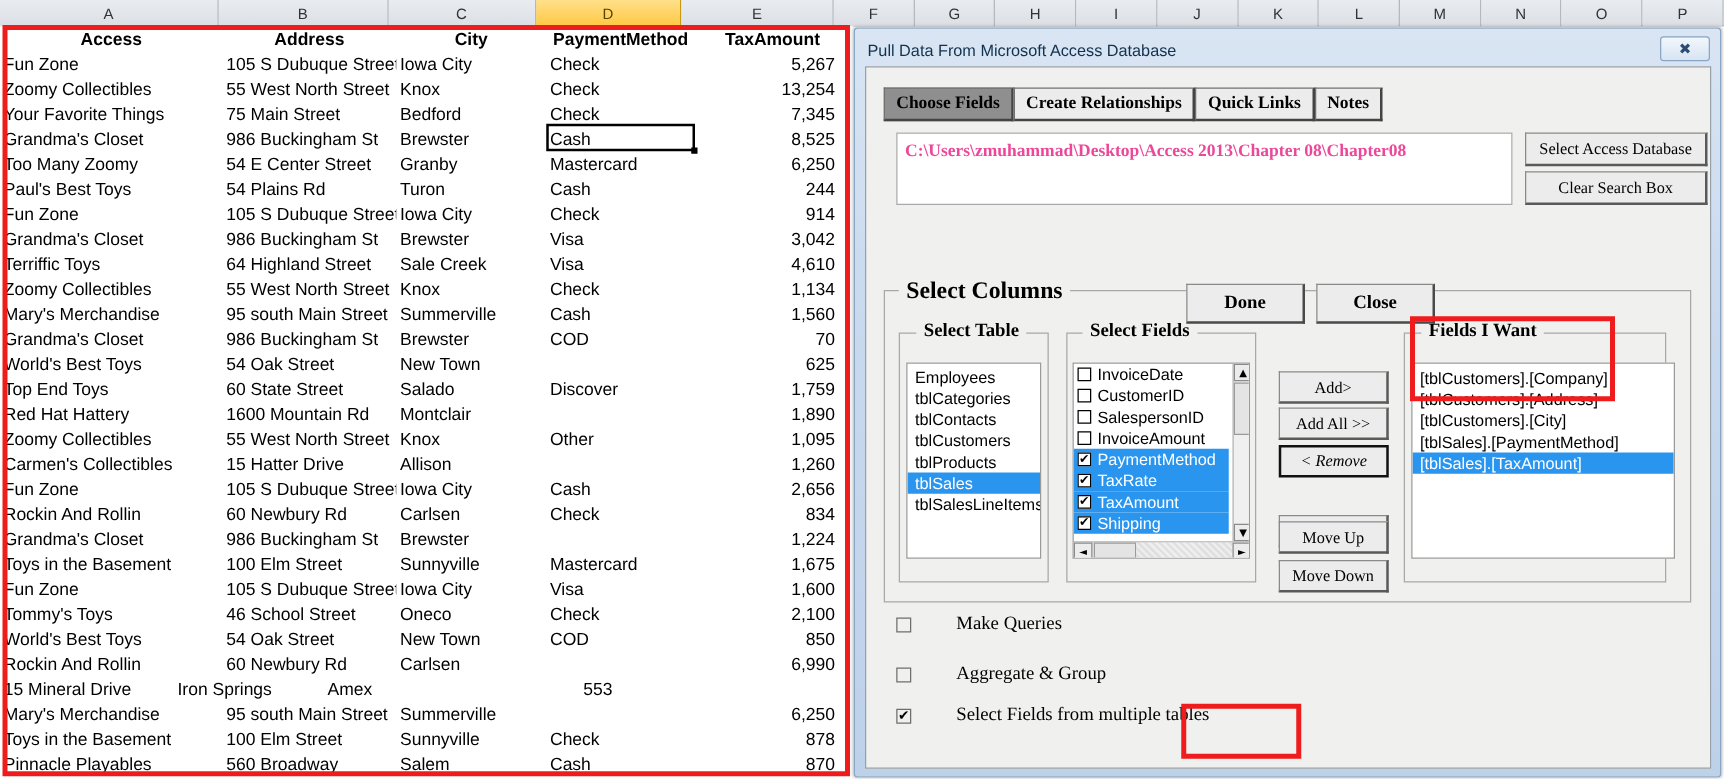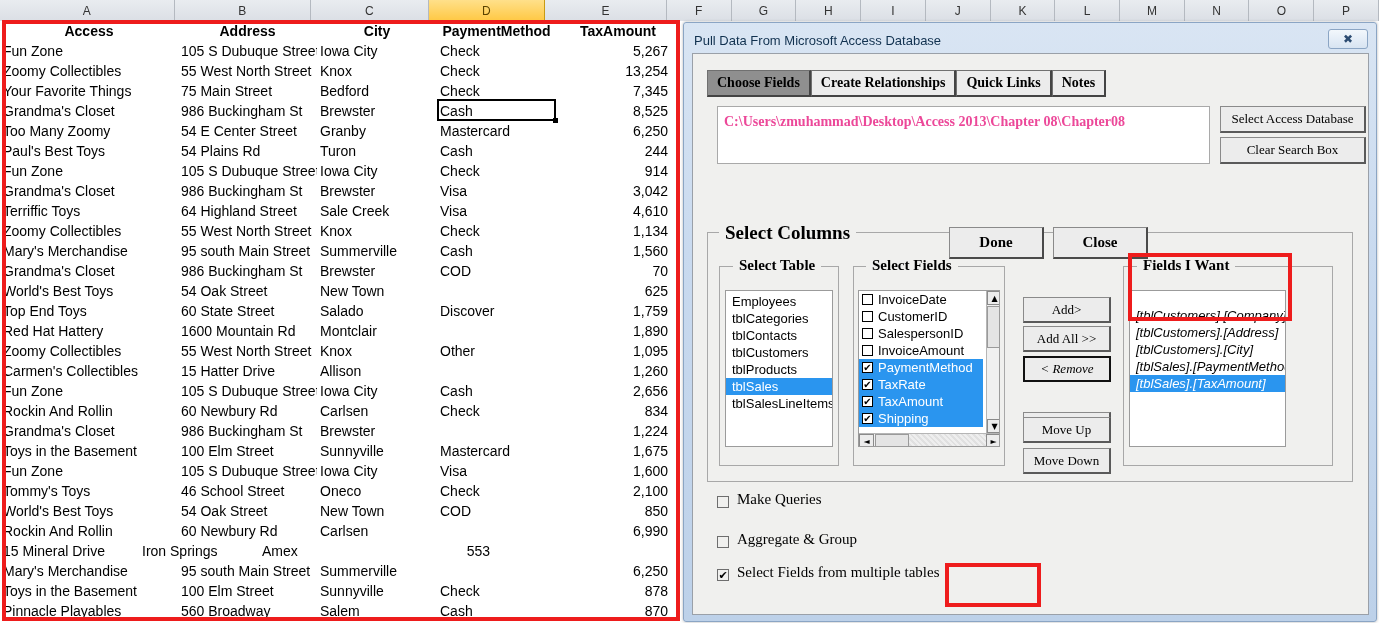--- a/index.html
+++ b/index.html
@@ -283,23 +283,22 @@
   }
   .hs-thumb {
     width: 34px; height: 13px;
     background: #e4e4e4;
     border: 1px solid #9a9a9a;
     margin-left: 1px;
   }
   .hs-track { flex: 1; background: repeating-linear-gradient(45deg,#eee,#eee 2px,#e0e0e0 2px,#e0e0e0 4px); }
 
   .lb-want {
-    left: 436px; top: 236px; width: 157px; height: 157px;
-    padding-top: 16px;
-    font-style: italic;
+    left: 436px; top: 236px; width: 211px; height: 157px;
+    padding-top: 3px;
   }
   .want-item {
     font-size: 13px;
     height: 17px; line-height: 17px;
     padding-left: 6px;
     color: #000;
     white-space: nowrap;
     cursor: pointer;
   }
   .want-item.sel { background: #2a95ef; color: #fff; }
@@ -315,25 +314,26 @@
     font-family: "Liberation Serif", serif;
     font-size: 13px;
     color: #000;
     display: flex; align-items: center; justify-content: center;
     cursor: pointer;
   }
   .midbtn.hl { border: 2px solid #111; font-style: italic; }
 
   .cbrow {
     position: absolute;
-    display: flex; align-items: flex-end;
+    display: flex; align-items: center;
     font-family: "Liberation Serif", serif;
     font-size: 15px;
     color: #000;
     cursor: pointer;
+    gap: 28px;
   }
   .cbbox {
     width: 12px; height: 12px;
     border: 1px solid #6e6e6e;
     background: #f0f0ee;
     margin-right: 8px;
     display: flex; align-items: center; justify-content: center;
     font-size: 11px; line-height: 11px;
     font-family: "DejaVu Sans", sans-serif;
   }

